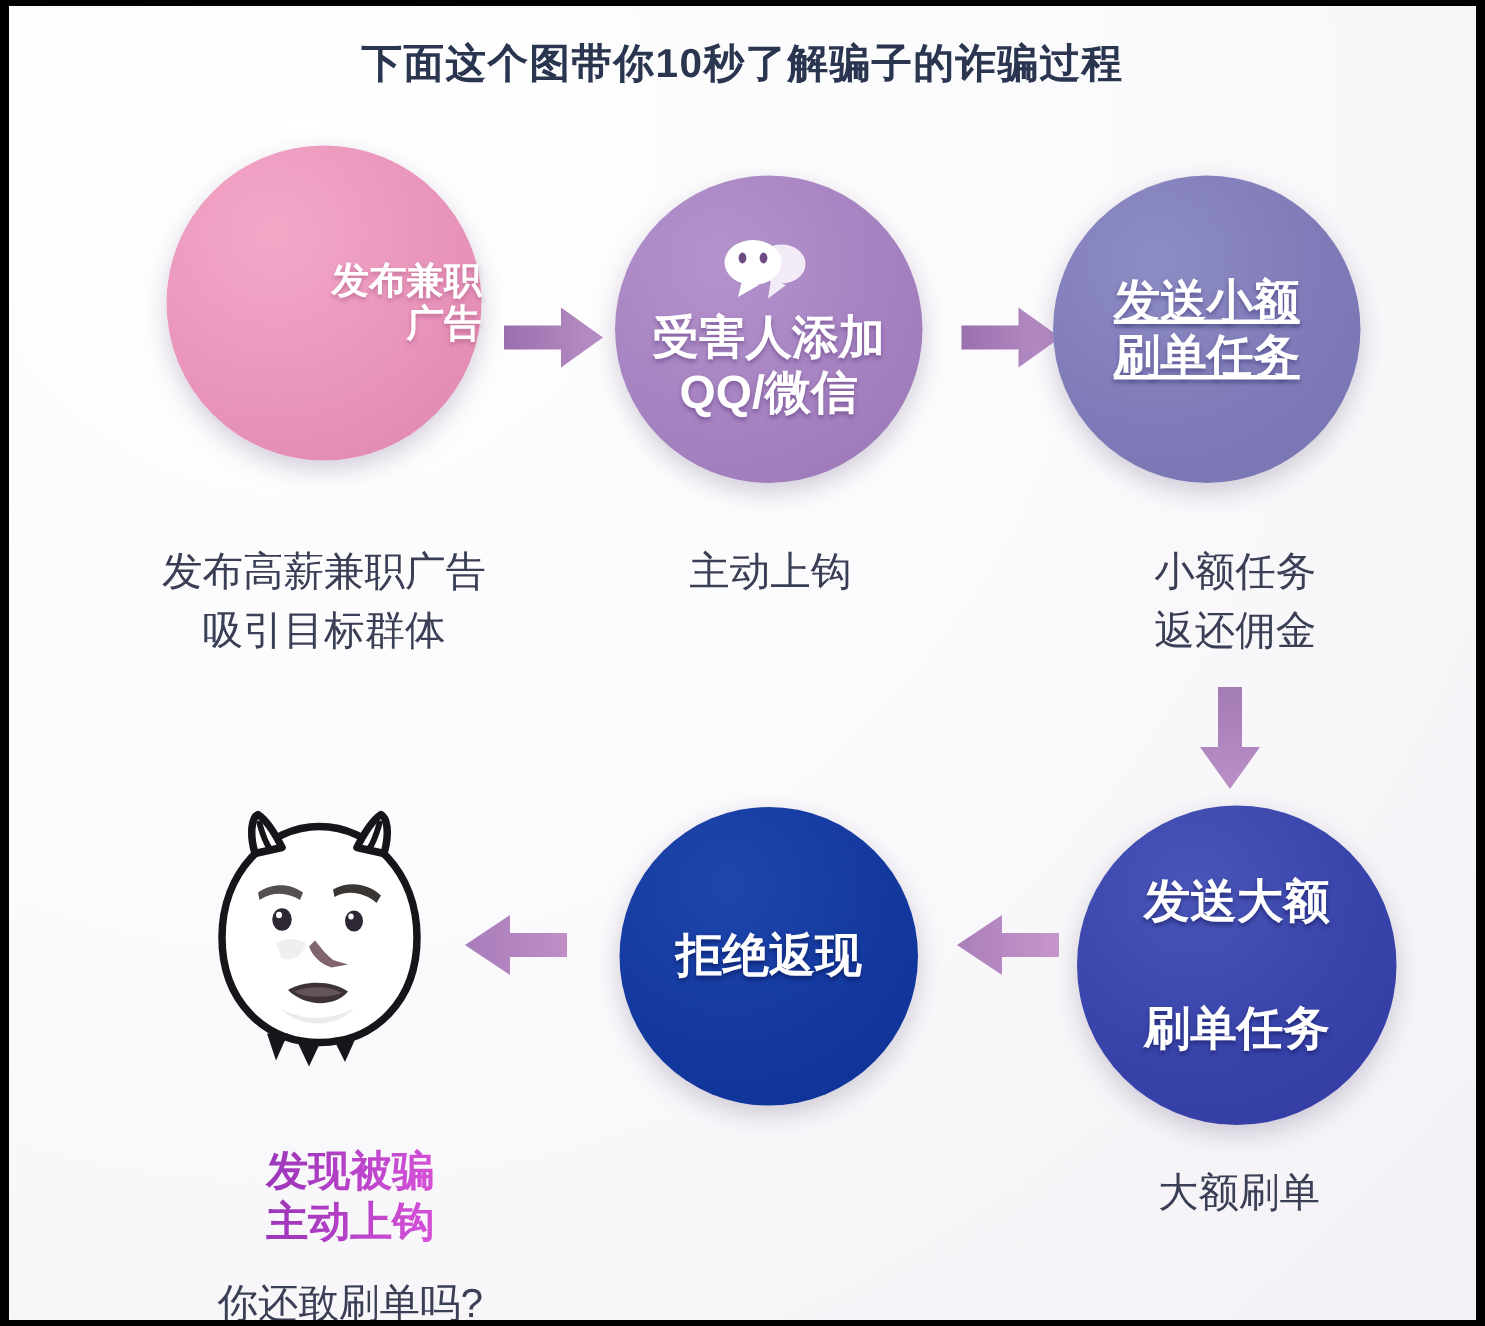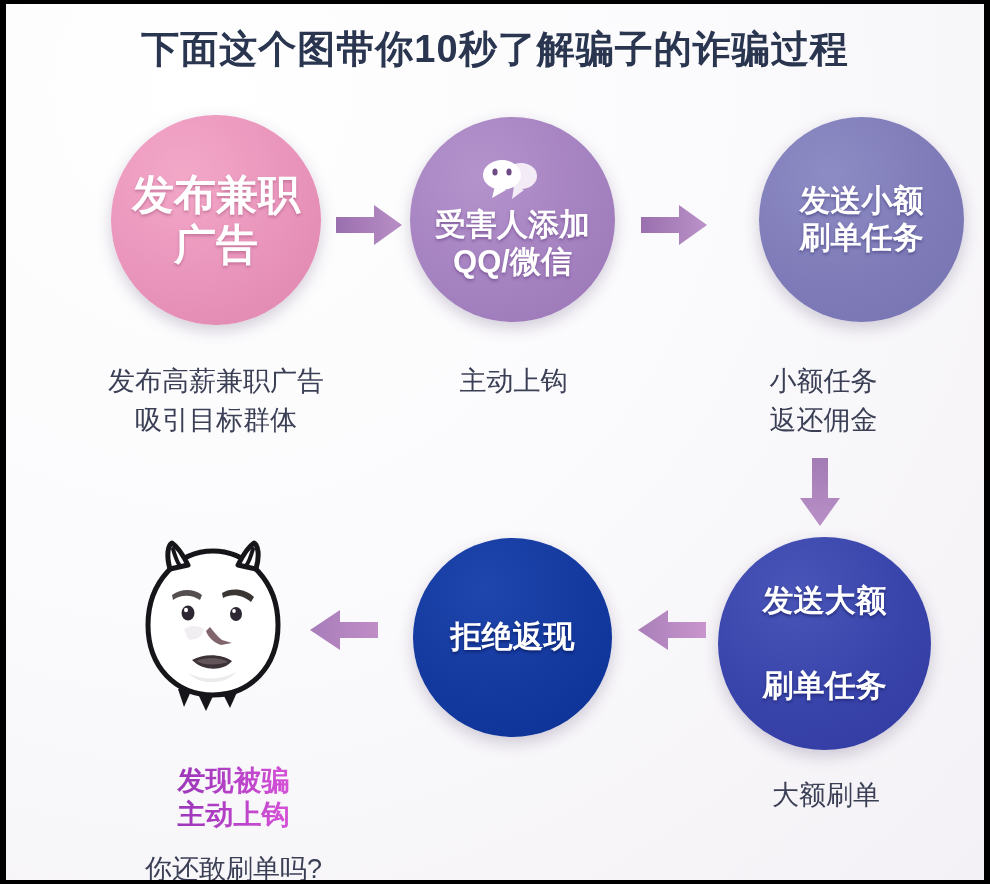--- a/index.html
+++ b/index.html
@@ -19,21 +19,21 @@
     border-right:6px solid #000;
     border-top:4px solid #000;
     border-bottom:4px solid #000;
     overflow:hidden;
   }
   
   #title{
     position:absolute;
     left:0;right:0;top:20px;
     text-align:center;
-    font-size:38px;
+    font-size:27px;
     font-weight:bold;
     letter-spacing:1px;
     color:#2a3550;
     text-shadow:0 1px 0 rgba(255,255,255,.9);
     white-space:nowrap;
   }
   
   .node{
     position:absolute;
     border-radius:50%;
@@ -42,36 +42,38 @@
     align-items:center;
     justify-content:center;
     color:#fff;
     font-weight:bold;
     text-align:center;
     line-height:1.18;
     box-shadow:0 6px 16px rgba(60,40,90,.22);
   }
   .node .ln{display:block;white-space:nowrap;}
   .n1{
-    left:105px;top:111px;width:210px;height:210px;
+    left:105px;top:93px;width:210px;height:210px;
     background:radial-gradient(circle at 34% 28%, #f3a8c8 0%, #e994bb 55%, #dd85ae 100%);
-    font-size:42px;
+    font-size:25px;
     text-shadow:0 2px 3px rgba(150,70,110,.45);
+    align-items:flex-end;
   }
   .n2{
     left:404px;top:113px;width:205px;height:205px;
     background:radial-gradient(circle at 34% 28%, #b493cc 0%, #a582c0 55%, #9a76b6 100%);
     font-size:31px;
     text-shadow:0 2px 3px rgba(90,50,120,.5);
   }
   .n3{
-    left:753px;top:113px;width:205px;height:205px;
+    left:696px;top:113px;width:205px;height:205px;
     background:radial-gradient(circle at 34% 28%, #8e8cc4 0%, #7e7bb8 55%, #7573b0 100%);
     font-size:31px;
     text-shadow:0 2px 3px rgba(50,45,110,.5);
+    text-decoration:underline;
   }
   .n4{
     left:712px;top:533px;width:213px;height:213px;
     background:radial-gradient(circle at 36% 26%, #4a55b8 0%, #3944ab 55%, #3039a0 100%);
     font-size:31px;
     text-shadow:0 2px 3px rgba(15,20,80,.55);
     gap:48px;
   }
   .n5{
     left:407px;top:534px;width:199px;height:199px;

